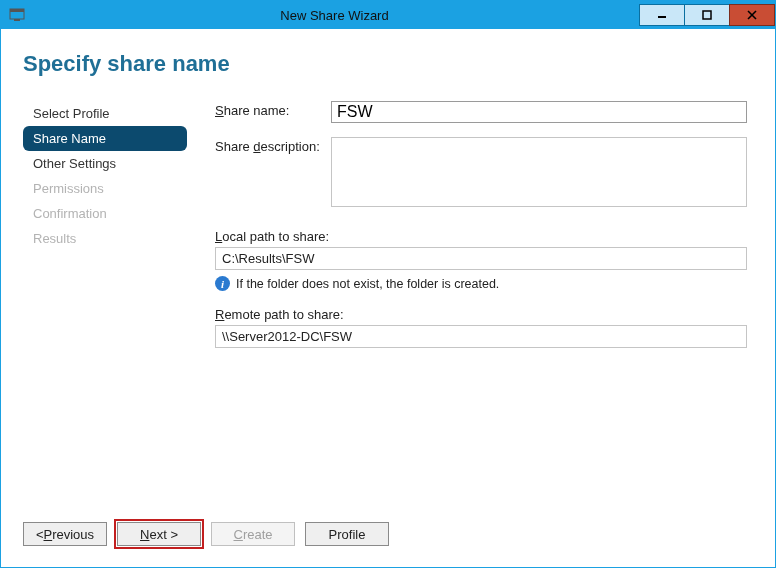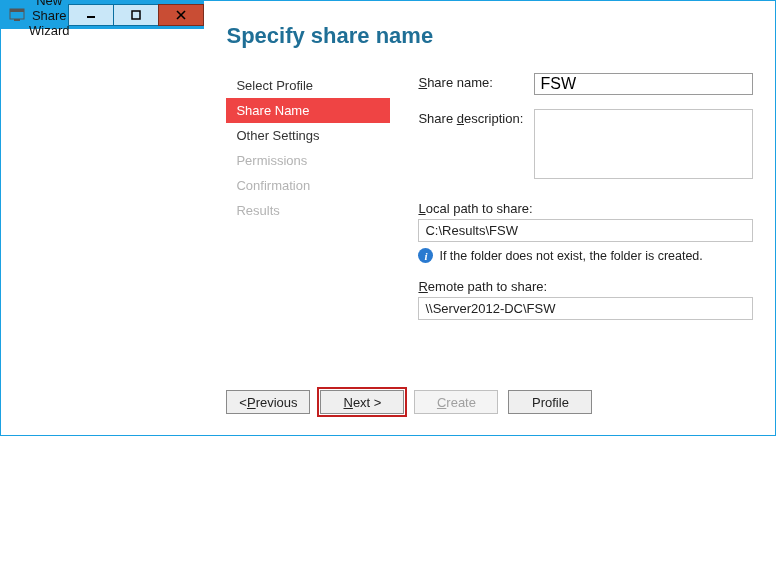--- a/index.html
+++ b/index.html
@@ -1,20 +1,20 @@
 <!DOCTYPE html>
 <html><head>
 <meta charset="utf-8">
 <style>
   * { box-sizing: border-box; }
   html, body { margin: 0; padding: 0; font-family: "Segoe UI", Tahoma, sans-serif; font-size: 12px; background: #ffffff; }
   .window {
-    width: 776px; height: 436px;
+    width: 776px; height: 568px;
     border: 1px solid #1ba1e2;
-    display: flex; 
+    display: flex; flex-direction: column;
     background: #ffffff;
   }
   .titlebar {
     height: 28px; background: #1ba1e2;
     display: flex; align-items: center;
     color: #000;
   }
   .titlebar .app-icon {
     width: 24px; height: 24px; margin-left: 4px;
     display: flex; align-items: center; justify-content: center;
@@ -46,21 +46,21 @@
   .nav {
     width: 164px; flex: none;
     display: flex; flex-direction: column;
   }
   .nav-item {
     padding: 5px 10px; font-size: 13px; color: #333;
     cursor: default;
     white-space: nowrap;
   }
   .nav-item.selected {
-    background: #ef4444; color: #fff;
+    background: #0c4a6e; color: #fff; border-radius: 6px;
   }
   .nav-item.disabled { color: #b3b3b3; }
   .content {
     flex: 1; padding-left: 28px; padding-right: 6px;
     display: flex; flex-direction: column;
   }
   .form-row { display: flex; align-items: flex-start; margin-bottom: 14px; }
   .form-label { width: 116px; flex: none; font-size: 13px; color: #222; padding-top: 2px; }
   .form-label .ul { text-decoration: underline; }
   .text-input {

